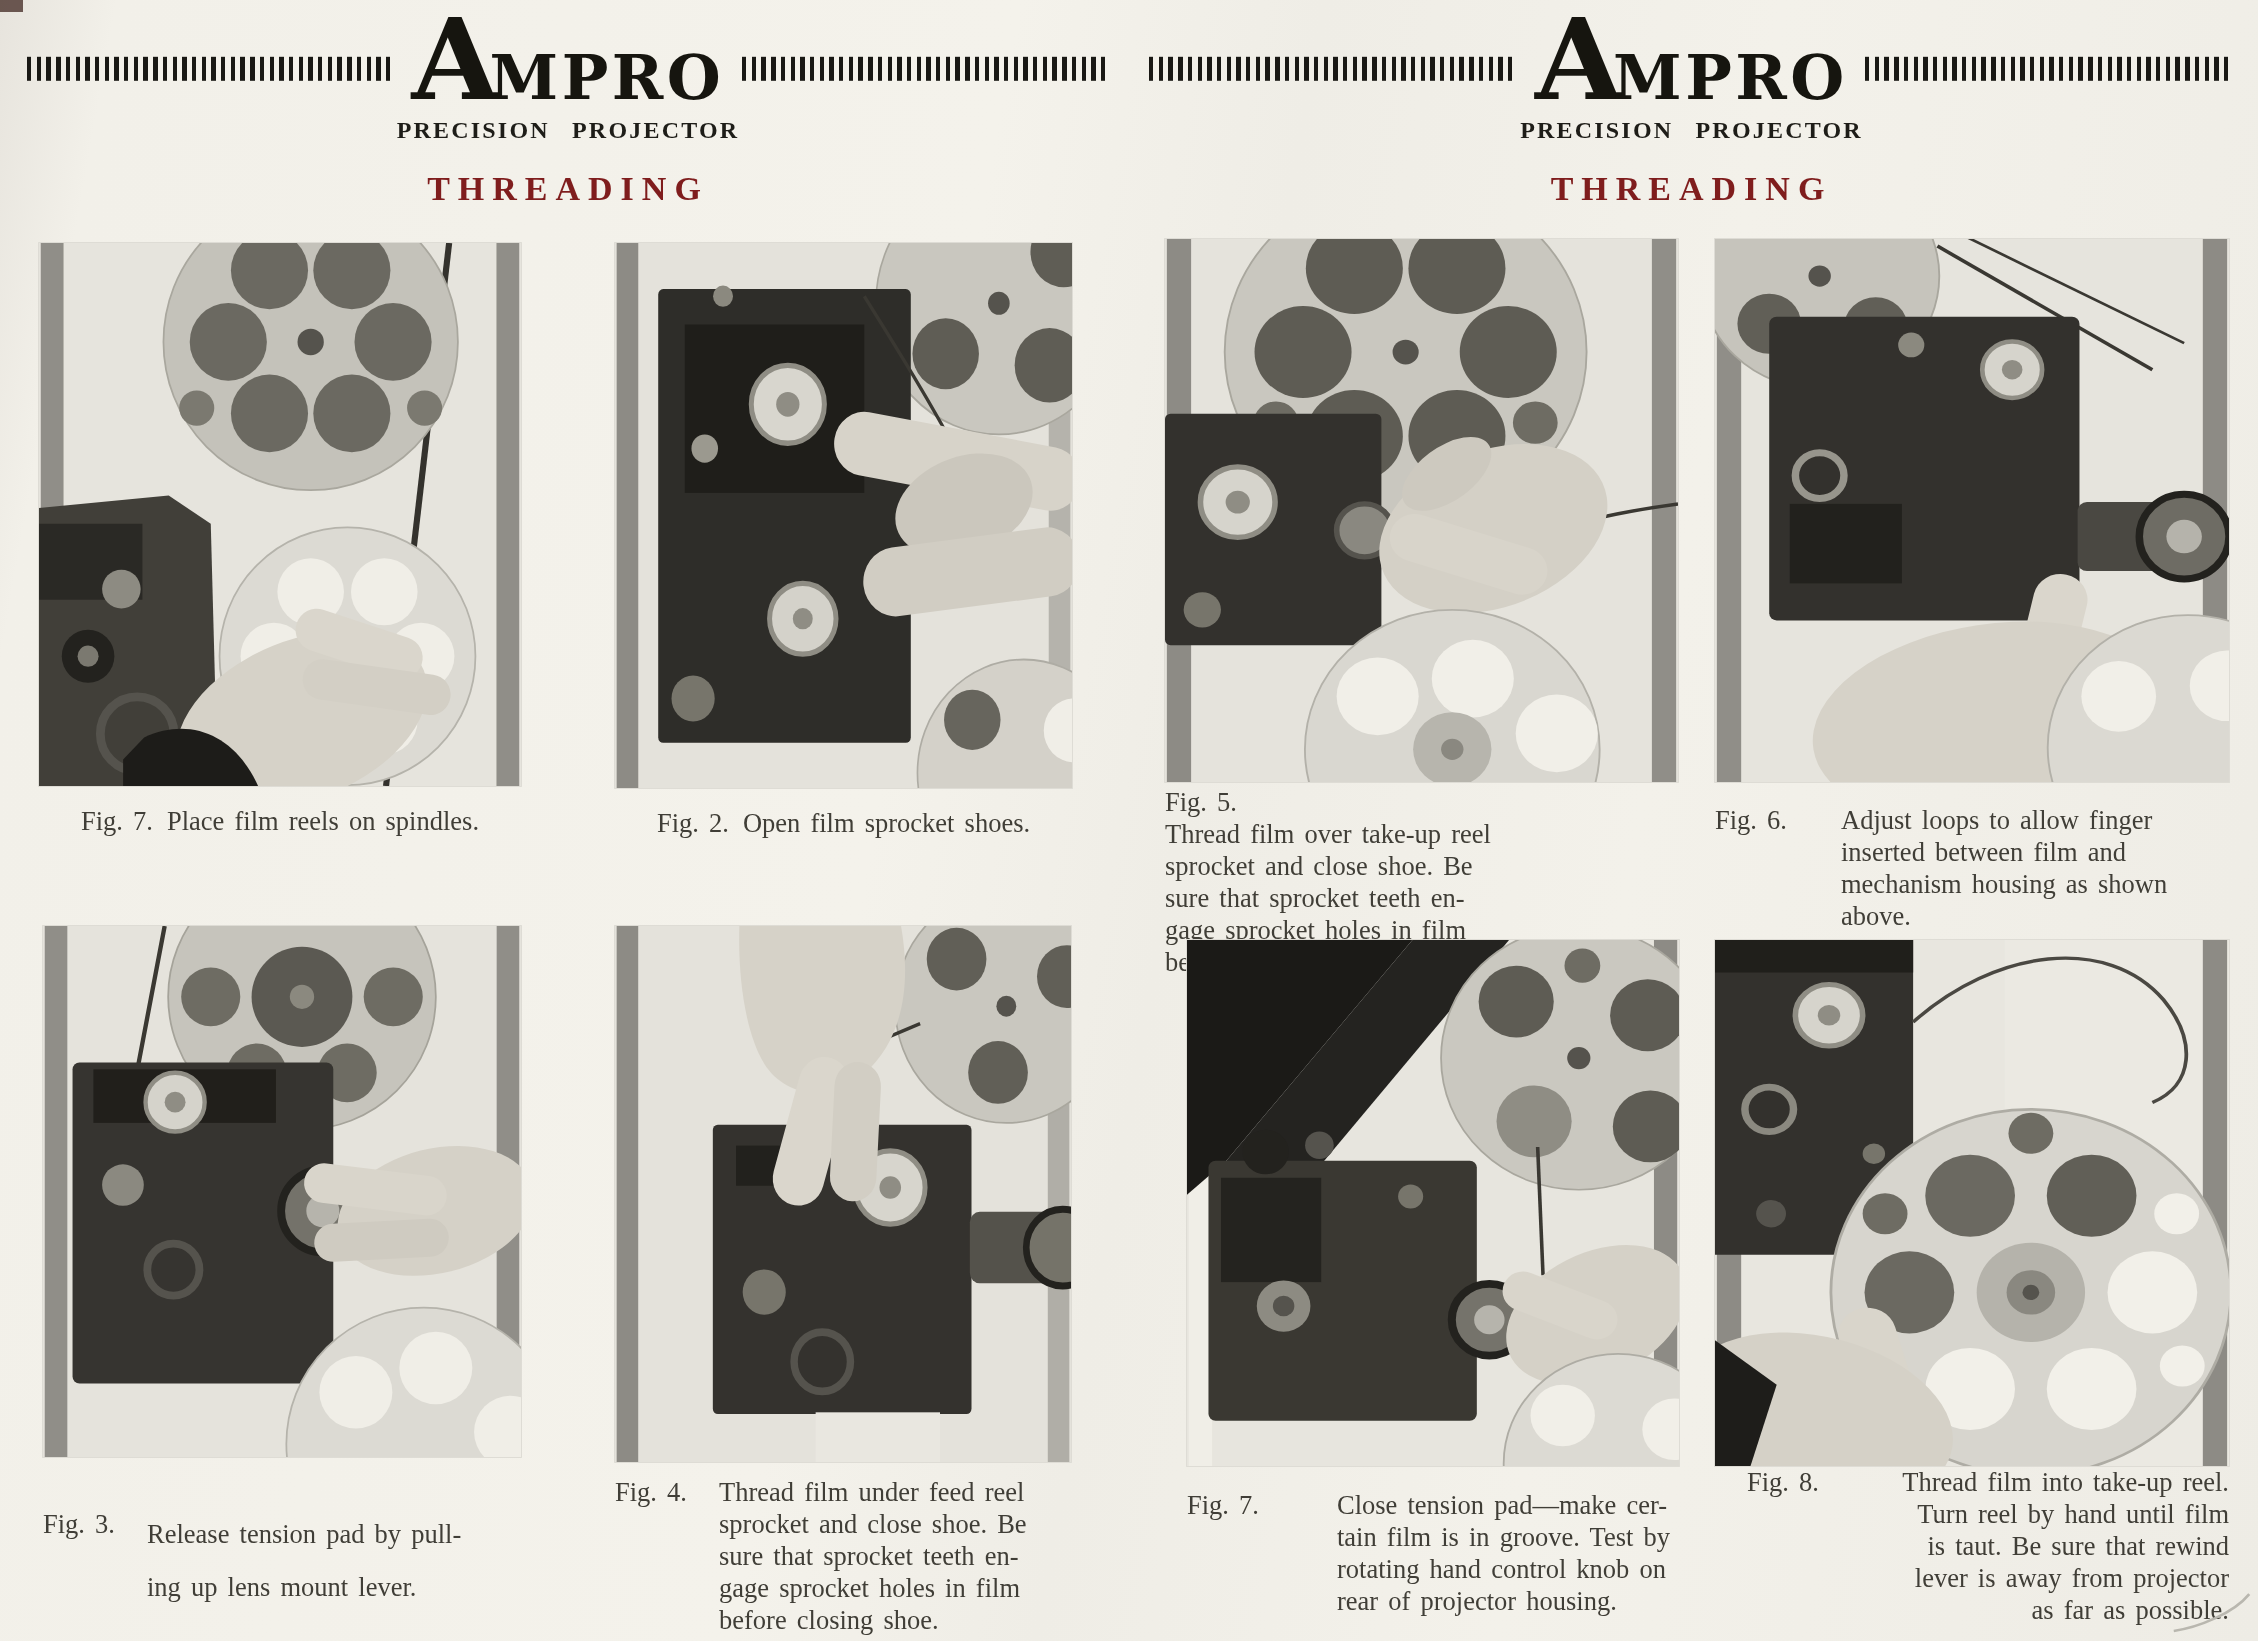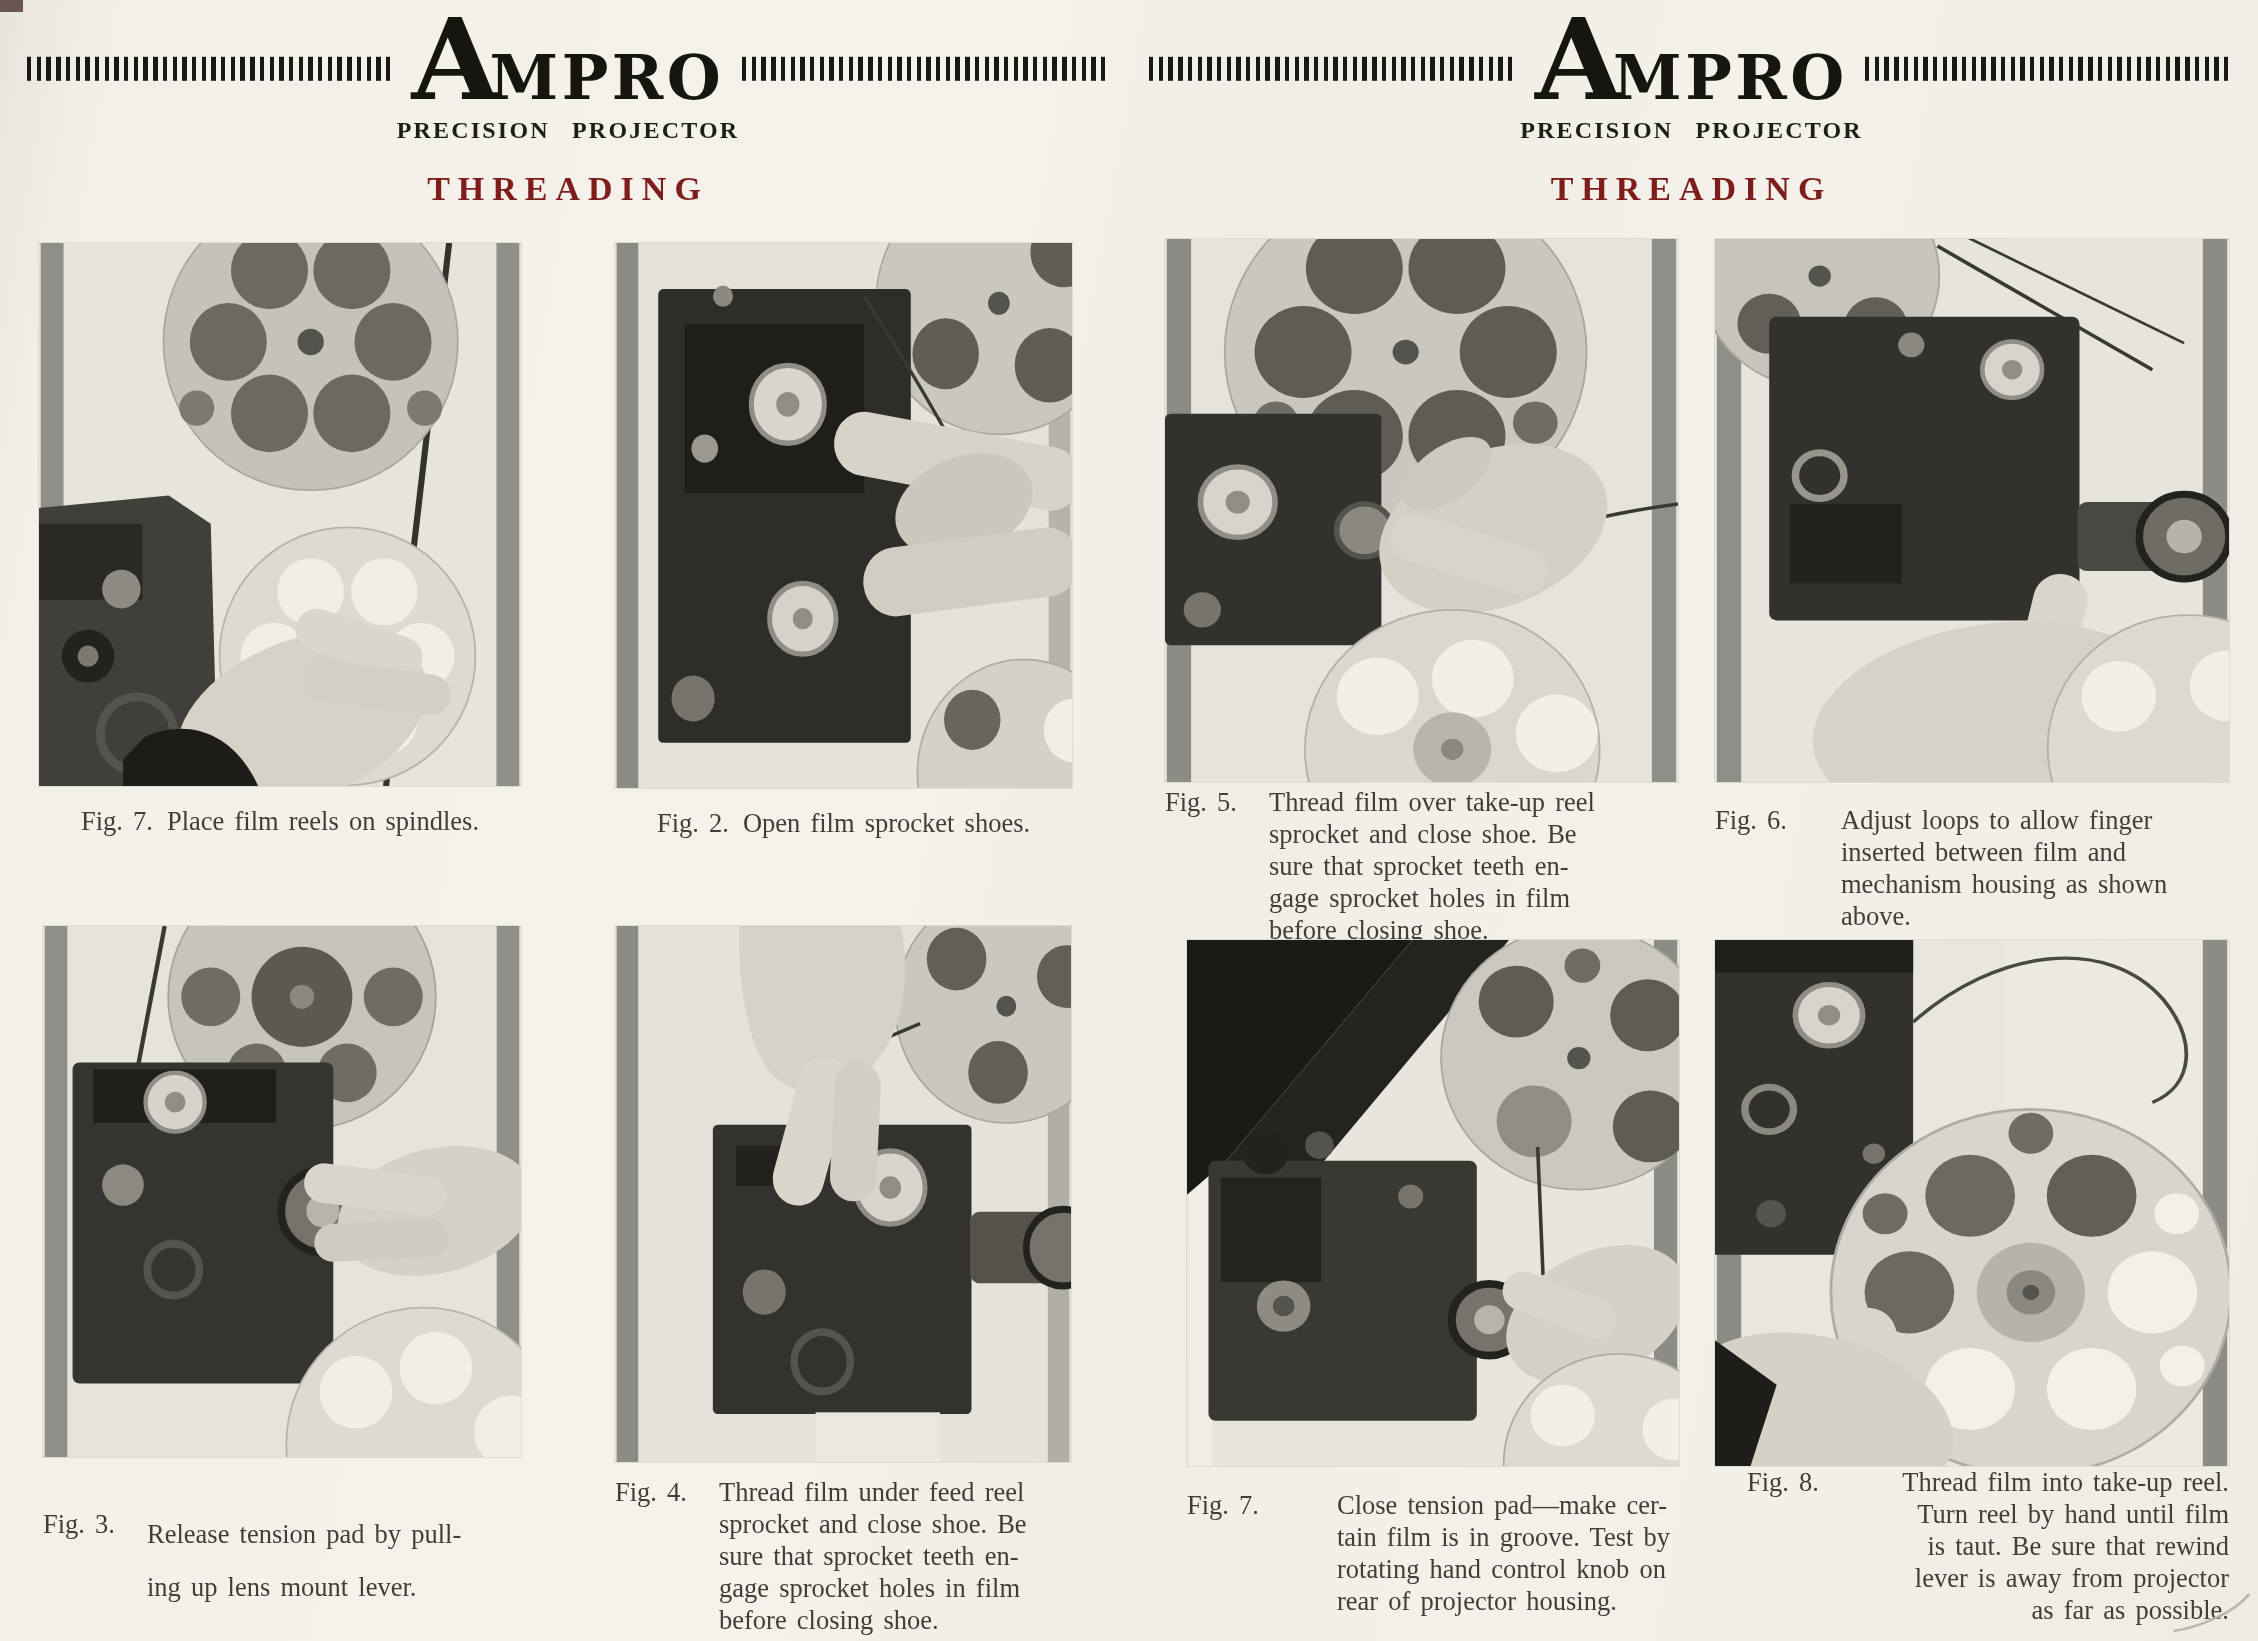--- a/index.html
+++ b/index.html
@@ -37,21 +37,21 @@
     box-shadow:0 0 0 0.9px #dcdad3;
   }
   .photo svg{display:block;width:100%;height:100%;}
   .caption{font-size:26.5px;line-height:32px;color:#403e37;word-spacing:3.5px;}
   .caption.centered{text-align:center;margin-top:19.4px;}
   .caption.centered .fig-label{margin-right:14px;}
   .caption.hanging{display:flex;}
   .caption.hanging .fig-label{width:104px;flex:none;}
   .caption.hanging .fig-text{flex:1;white-space:pre-line;}
   .caption.wide-lines .fig-text{line-height:53px;}
-  .m4{margin-top:3.5px;} .m10{margin-top:22px;gap:22px;} .m16{margin-top:14px;} .m18{margin-top:0;text-align:right;}
+  .m4{margin-top:3.5px;flex-direction:column;} .m10{margin-top:22px;gap:22px;} .m16{margin-top:14px;} .m18{margin-top:0;text-align:right;}
   .m26{margin-top:23px;gap:46px;} .m58{margin-top:51px;}
 
   .page-curl{position:absolute;right:7px;bottom:8.8px;width:79px;height:41px;}
 </style>
 </head>
 <body>
 
 <div class="paper"></div>
 <div class="scan-mark"></div>
 

